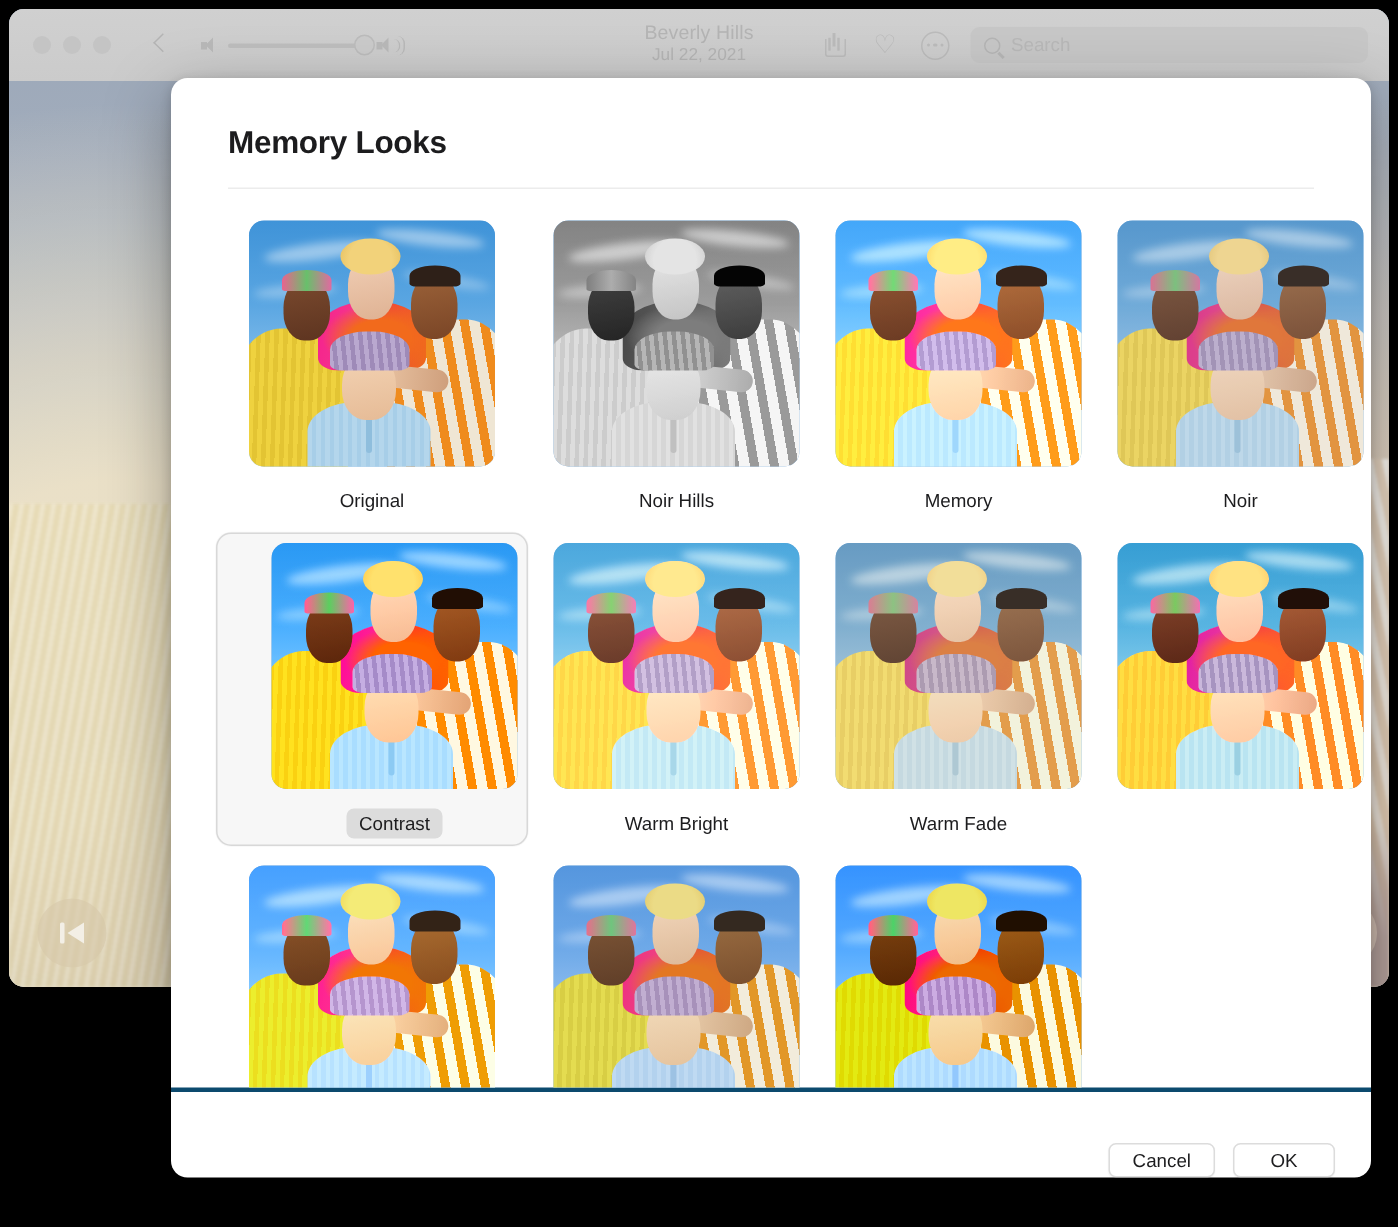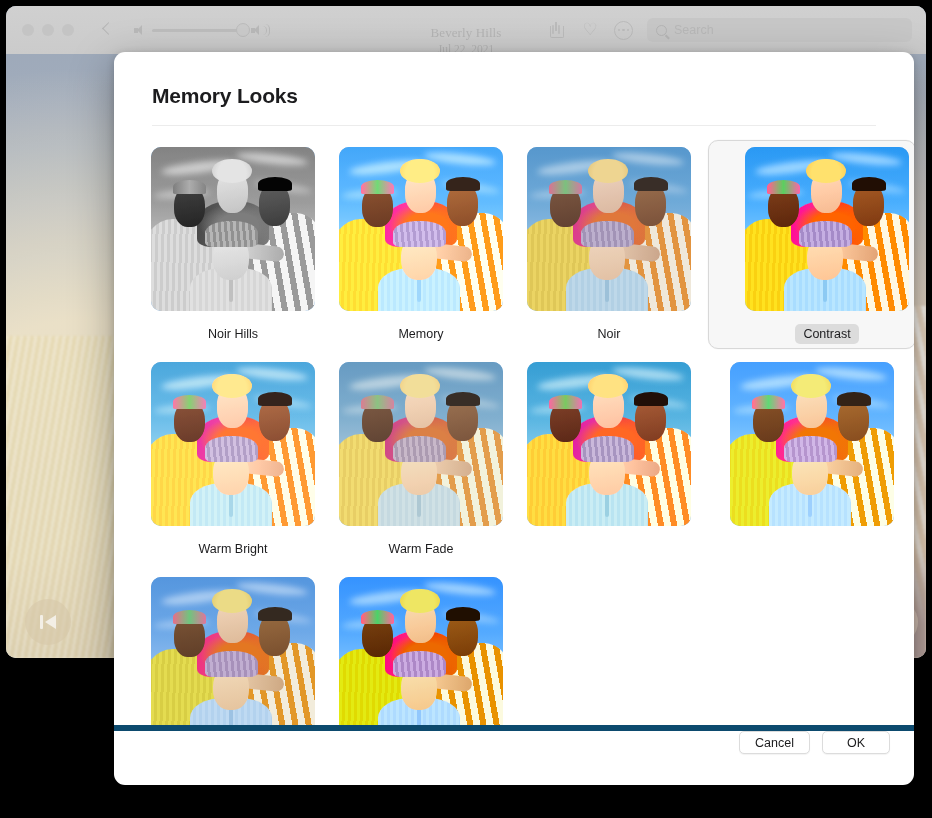--- a/index.html
+++ b/index.html
@@ -75,21 +75,21 @@
   .spk.loud b{
     position:absolute; right:-5px; top:1px; width:5px; height:9px;
     border-right:1.5px solid #b9b9b9; border-radius:0 6px 6px 0;
   }
   .spk.loud b.b2{ right:-8px; top:-1px; height:13px; }
   .vol-track { width:92px; height:3px; border-radius:2px; background:#bdbdbd; position:relative; }
   .vol-knob {
     position:absolute; right:-6px; top:-5.5px; width:14px; height:14px; border-radius:50%;
     background:#cbcbcb; border:1.4px solid #bcbcbc;
   }
-  .title-block { position:absolute; left:50%; transform:translateX(-50%); text-align:center; top:19px;font-family:Liberation Serif, serif; }
+  .title-block { position:absolute; left:50%; transform:translateX(-50%); text-align:center; top:8px; }
   .title-main { font-size:13px; color:#b4b4b4; font-weight:400; letter-spacing:.1px; }
   .title-sub { font-size:11.5px; color:#b4b4b4; margin-top:2px; }
   .tb-right { margin-left:auto; display:flex; align-items:center; gap:14px; margin-right:14px; }
   .tb-icon { width:20px; height:20px; position:relative; }
   .ic-share::before{
     content:""; position:absolute; left:4px; top:6px; width:12px; height:11px;
     border:1.6px solid #bbb; border-top:none; border-radius:0 0 2px 2px;
   }
   .ic-share::after{
     content:""; position:absolute; left:9.2px; top:2px; width:1.6px; height:9px; background:#bbb;
@@ -239,22 +239,22 @@
   .f-contrast   { filter:contrast(1.18) saturate(1.12); }
   .f-warmbright { filter:brightness(1.10) saturate(1.06) sepia(.14) hue-rotate(-6deg); }
   .f-warmfade   { filter:brightness(1.07) saturate(.86) sepia(.2) contrast(.9); }
   .f-warmcontr  { filter:contrast(1.18) saturate(1.1) sepia(.16) hue-rotate(-8deg); }
   .f-coolbright { filter:brightness(1.10) saturate(1.14) hue-rotate(6deg); }
   .f-coolfade   { filter:brightness(1.06) saturate(.92) hue-rotate(6deg) contrast(.93); }
   .f-coolcontr  { filter:contrast(1.18) saturate(1.18) hue-rotate(8deg); }
 
   
   .sheet-foot {
-    height:60px; border-top:6px solid #0c4a6e;
-    display:flex; align-items:flex-start; justify-content:flex-end; gap:12px;
+    height:60px; border-top:3px solid #0c4a6e;
+    display:flex; align-items:flex-end; justify-content:flex-end; gap:12px;
     padding-right:24px;
   }
   .btn {
     min-width:68px; height:23px; padding:0 15px;
     font-size:12.5px; color:#1c1c1e; background:#fff;
     border:1px solid #dcdcdc; border-radius:5px;
     display:flex; align-items:center; justify-content:center;
     box-shadow:0 1px 1px rgba(0,0,0,.05);
   }
 </style>
@@ -331,20 +331,42 @@
   <div class="sheet">
     <div class="sheet-head">
       <div class="sheet-title">Memory Looks</div>
       <div class="sheet-rule"></div>
     </div>
 
     <div class="sheet-body">
       <div class="grid-looks" id="looks-grid">
           <div class="look">
             <div class="thumb">
+              <div class="ph f-original">
+  <div class="sky"></div>
+  <div class="cloud c1"></div>
+                <div class="cloud c2"></div>
+  <div class="cloud c3"></div>
+                <div class="cloud c4"></div>
+  <div class="yellow"></div>
+  <div class="stripes"></div>
+  <div class="pink"></div>
+  <div class="head h-left"></div>
+  <div class="head h-mid"></div>
+  <div class="head h-right"></div>
+  <div class="arm"></div>
+  <div class="blue"></div>
+  <div class="head h-front"></div>
+  <div class="hat"></div>
+              </div>
+            </div>
+            <div class="look-label">Original</div>
+          </div>
+          <div class="look">
+            <div class="thumb">
               <div class="ph f-noir">
   <div class="sky"></div>
   <div class="cloud c1"></div>
                 <div class="cloud c2"></div>
   <div class="cloud c3"></div>
                 <div class="cloud c4"></div>
   <div class="yellow"></div>
   <div class="stripes"></div>
   <div class="pink"></div>
   <div class="head h-left"></div>

